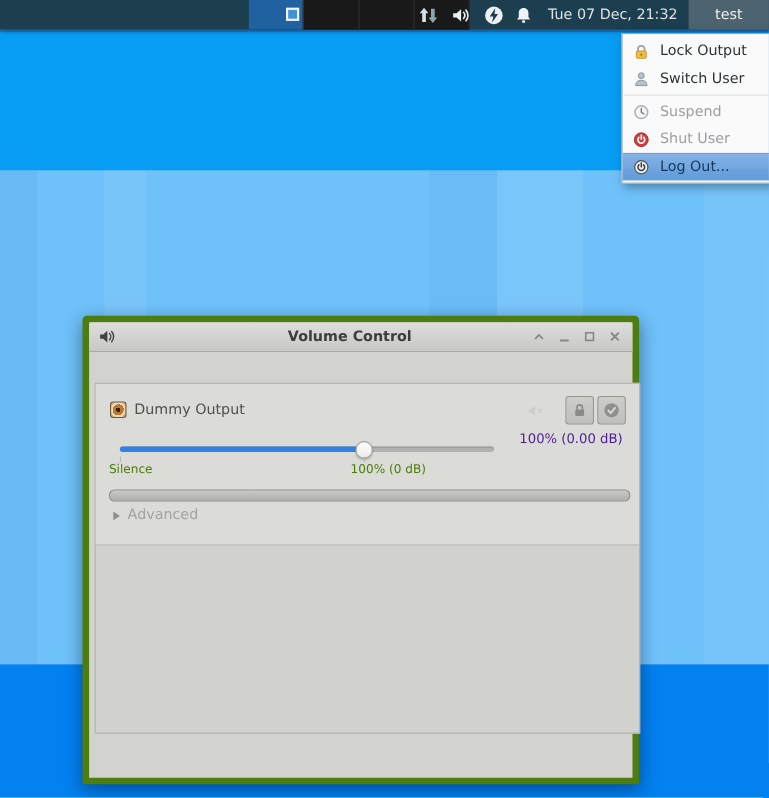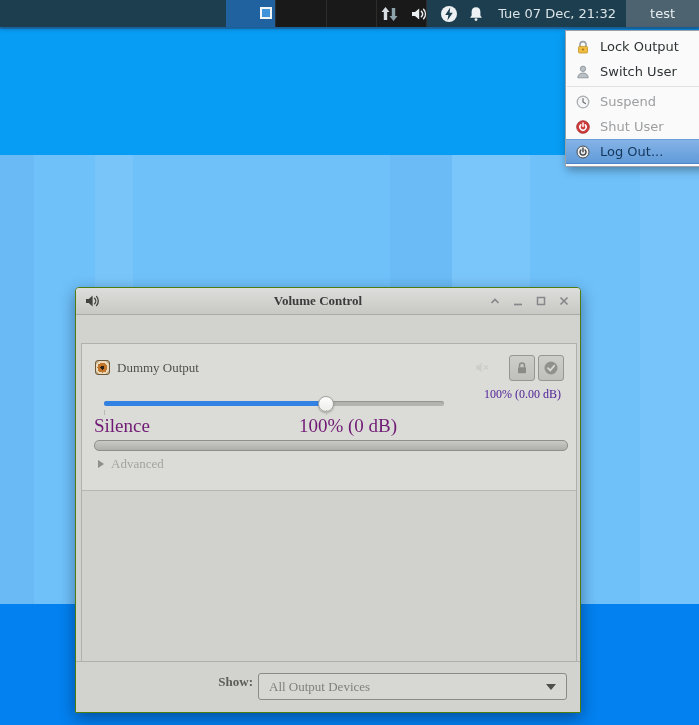--- a/index.html
+++ b/index.html
@@ -32,22 +32,22 @@
         padding:3px 0 2px 0;z-index:100;box-sizing:border-box;}
   .menu-item{height:25px;display:flex;align-items:center;padding-left:9px;gap:9px;
              font-size:13px;color:#2e3436;white-space:nowrap;}
   .menu-item.disabled{color:#9c9ea0;}
   .menu-item.selected{background:linear-gradient(#85b3e6,#609bd9);color:#14365a;
                       border-top:1px solid #6ba0d8;border-bottom:1px solid #4a86c9;height:23px;}
   .menu-sep{height:1px;background:#e2e2e2;margin:2px 1px;}
   .mi-icon{width:16px;height:16px;flex:0 0 16px;}
   
   .window{position:absolute;left:75px;top:287px;width:506px;height:426px;background:#d2d2ce;
-          border:1px solid #4d7c0f;border-radius:4px 4px 1px 1px;box-sizing:border-box;
-          box-shadow:0 5px 16px rgba(0,0,30,.40);z-index:60;font-family:Liberation Serif, serif;}
+          border:6px solid #4d7c0f;border-radius:4px 4px 1px 1px;box-sizing:border-box;
+          box-shadow:0 5px 16px rgba(0,0,30,.40);z-index:60;}
   .titlebar{position:relative;height:26px;background:linear-gradient(#dddddb,#c8c8c4);
             border-bottom:1px solid #aaaaa6;border-radius:3px 3px 0 0;display:flex;align-items:center;}
   .title-icon{margin-left:8px;display:flex;}
   .title-text{position:absolute;left:95px;right:115px;text-align:center;font-weight:bold;
               font-size:13px;color:#3c3c3c;}
   .win-btns{margin-left:auto;display:flex;gap:9px;margin-right:9px;align-items:center;}
   .win-btn{display:flex;align-items:center;justify-content:center;width:14px;height:14px;}
   
   .tabrow{position:relative;height:29px;}
   .tab{position:absolute;bottom:0;box-sizing:border-box;display:flex;align-items:center;
@@ -73,21 +73,21 @@
   .btn-lock{right:41px;}
   .btn-default{right:12px;}
   .vol-value{position:absolute;right:15px;top:43px;font-size:12px;color:#4c1d95;}
   .track{position:absolute;left:22px;top:57px;width:340px;height:5px;background:#b3b3af;
          border-radius:2.5px;box-shadow:inset 0 1px 1px rgba(0,0,0,.18);}
   .fill{height:100%;background:#3282e4;border-radius:2.5px;}
   .handle{position:absolute;top:-5.5px;width:16px;height:16px;border-radius:50%;
           background:linear-gradient(#fefefe,#ececea);border:1px solid #a2a29e;
           box-shadow:0 1px 2px rgba(0,0,0,.28);box-sizing:border-box;}
   .tick{position:absolute;top:9px;width:1px;height:5px;background:#b8b8b4;}
-  .scale-label{position:absolute;top:71px;font-size:19px;color:#701a75;white-space:nowrap;}
+  .scale-label{position:absolute;top:71px;font-size:11px;color:#4d7c0f;white-space:nowrap;}
   .lbl-silence{left:12px;}
   .lbl-center{left:266px;transform:translateX(-50%);}
   .meter{position:absolute;left:12px;top:96px;width:474px;height:11px;border:1px solid #8e8e8a;
          border-radius:5px;background:linear-gradient(#c9c9c5,#aeaeaa);box-sizing:border-box;}
   .advanced{position:absolute;left:16px;top:112px;display:flex;align-items:center;gap:7px;}
   .exp-tri{width:0;height:0;border-top:4px solid transparent;border-bottom:4px solid transparent;
            border-left:6px solid #8e8e8a;}
   .adv-label{font-size:13px;color:#a3a39f;}
   
   .footer{position:absolute;left:0;right:0;bottom:0;height:50px;border-top:1px solid #b0b0ac;}
@@ -263,20 +263,13 @@
 
       <div class="meter"></div>
 
       <div class="advanced">
         <span class="exp-tri"></span>
         <span class="adv-label">Advanced</span>
       </div>
     </div>
   </div>
 
-  <div class="footer">
-    <span class="show-label">Show:</span>
-    <div class="combo">
-      <span>All Output Devices</span>
-      <span class="combo-arrow"></span>
-    </div>
-  </div>
 </div>
 
 </body></html>

